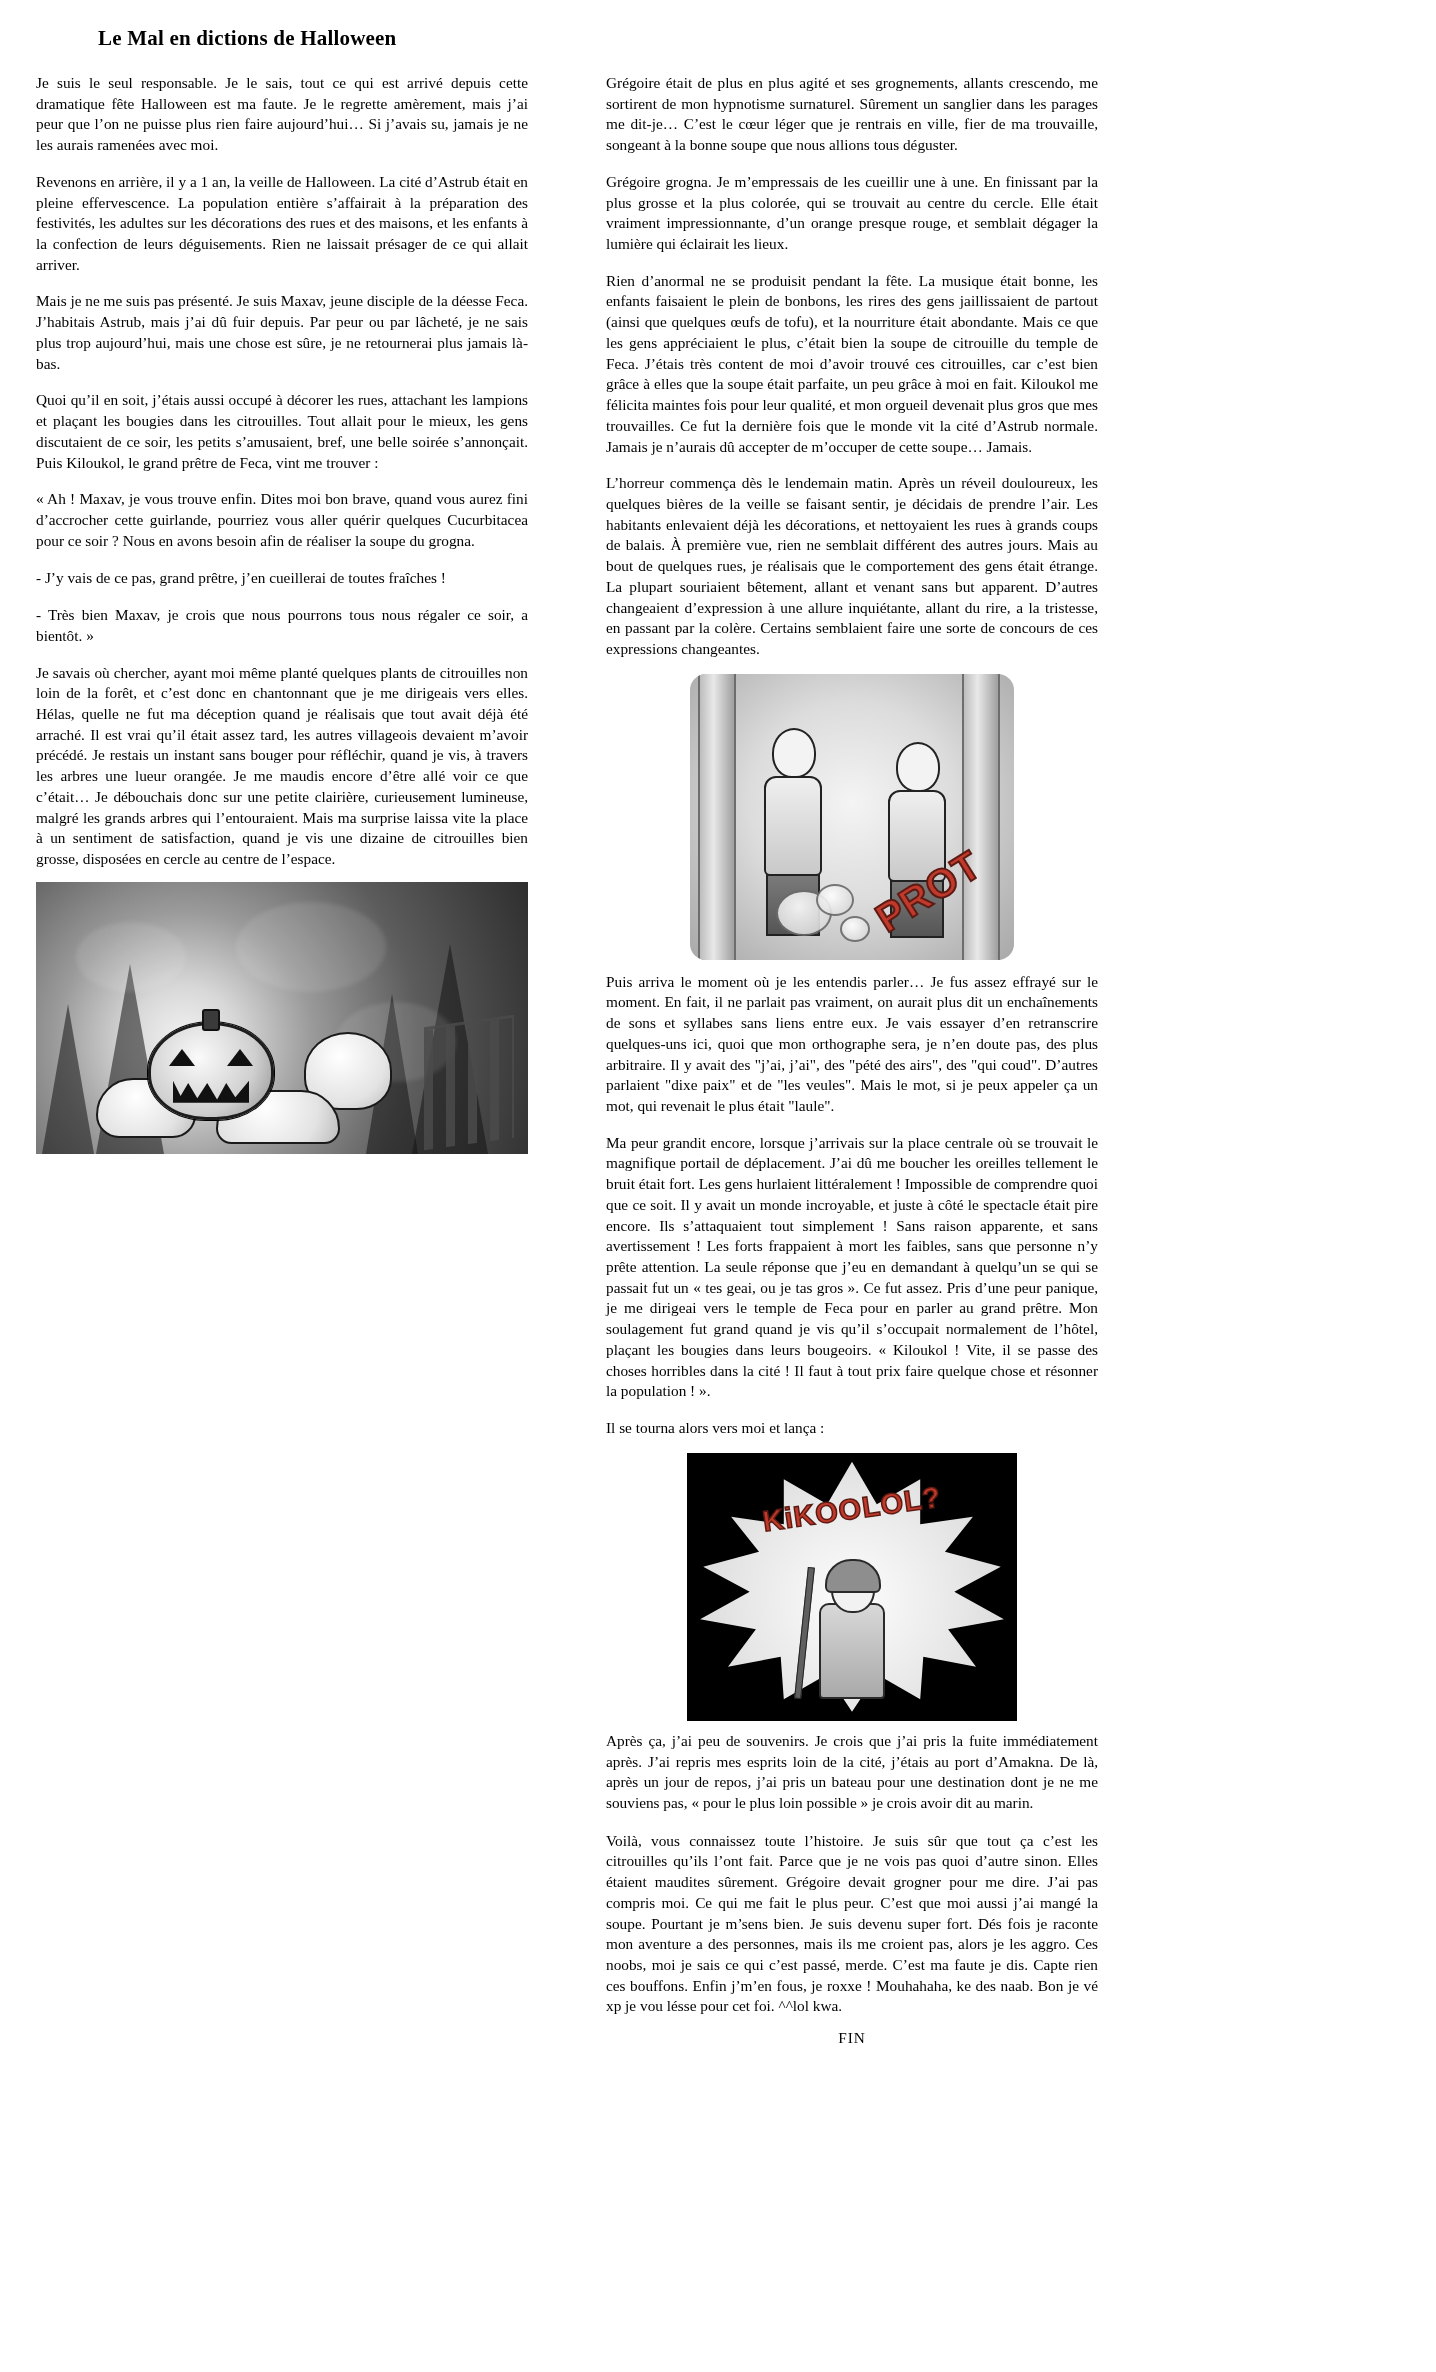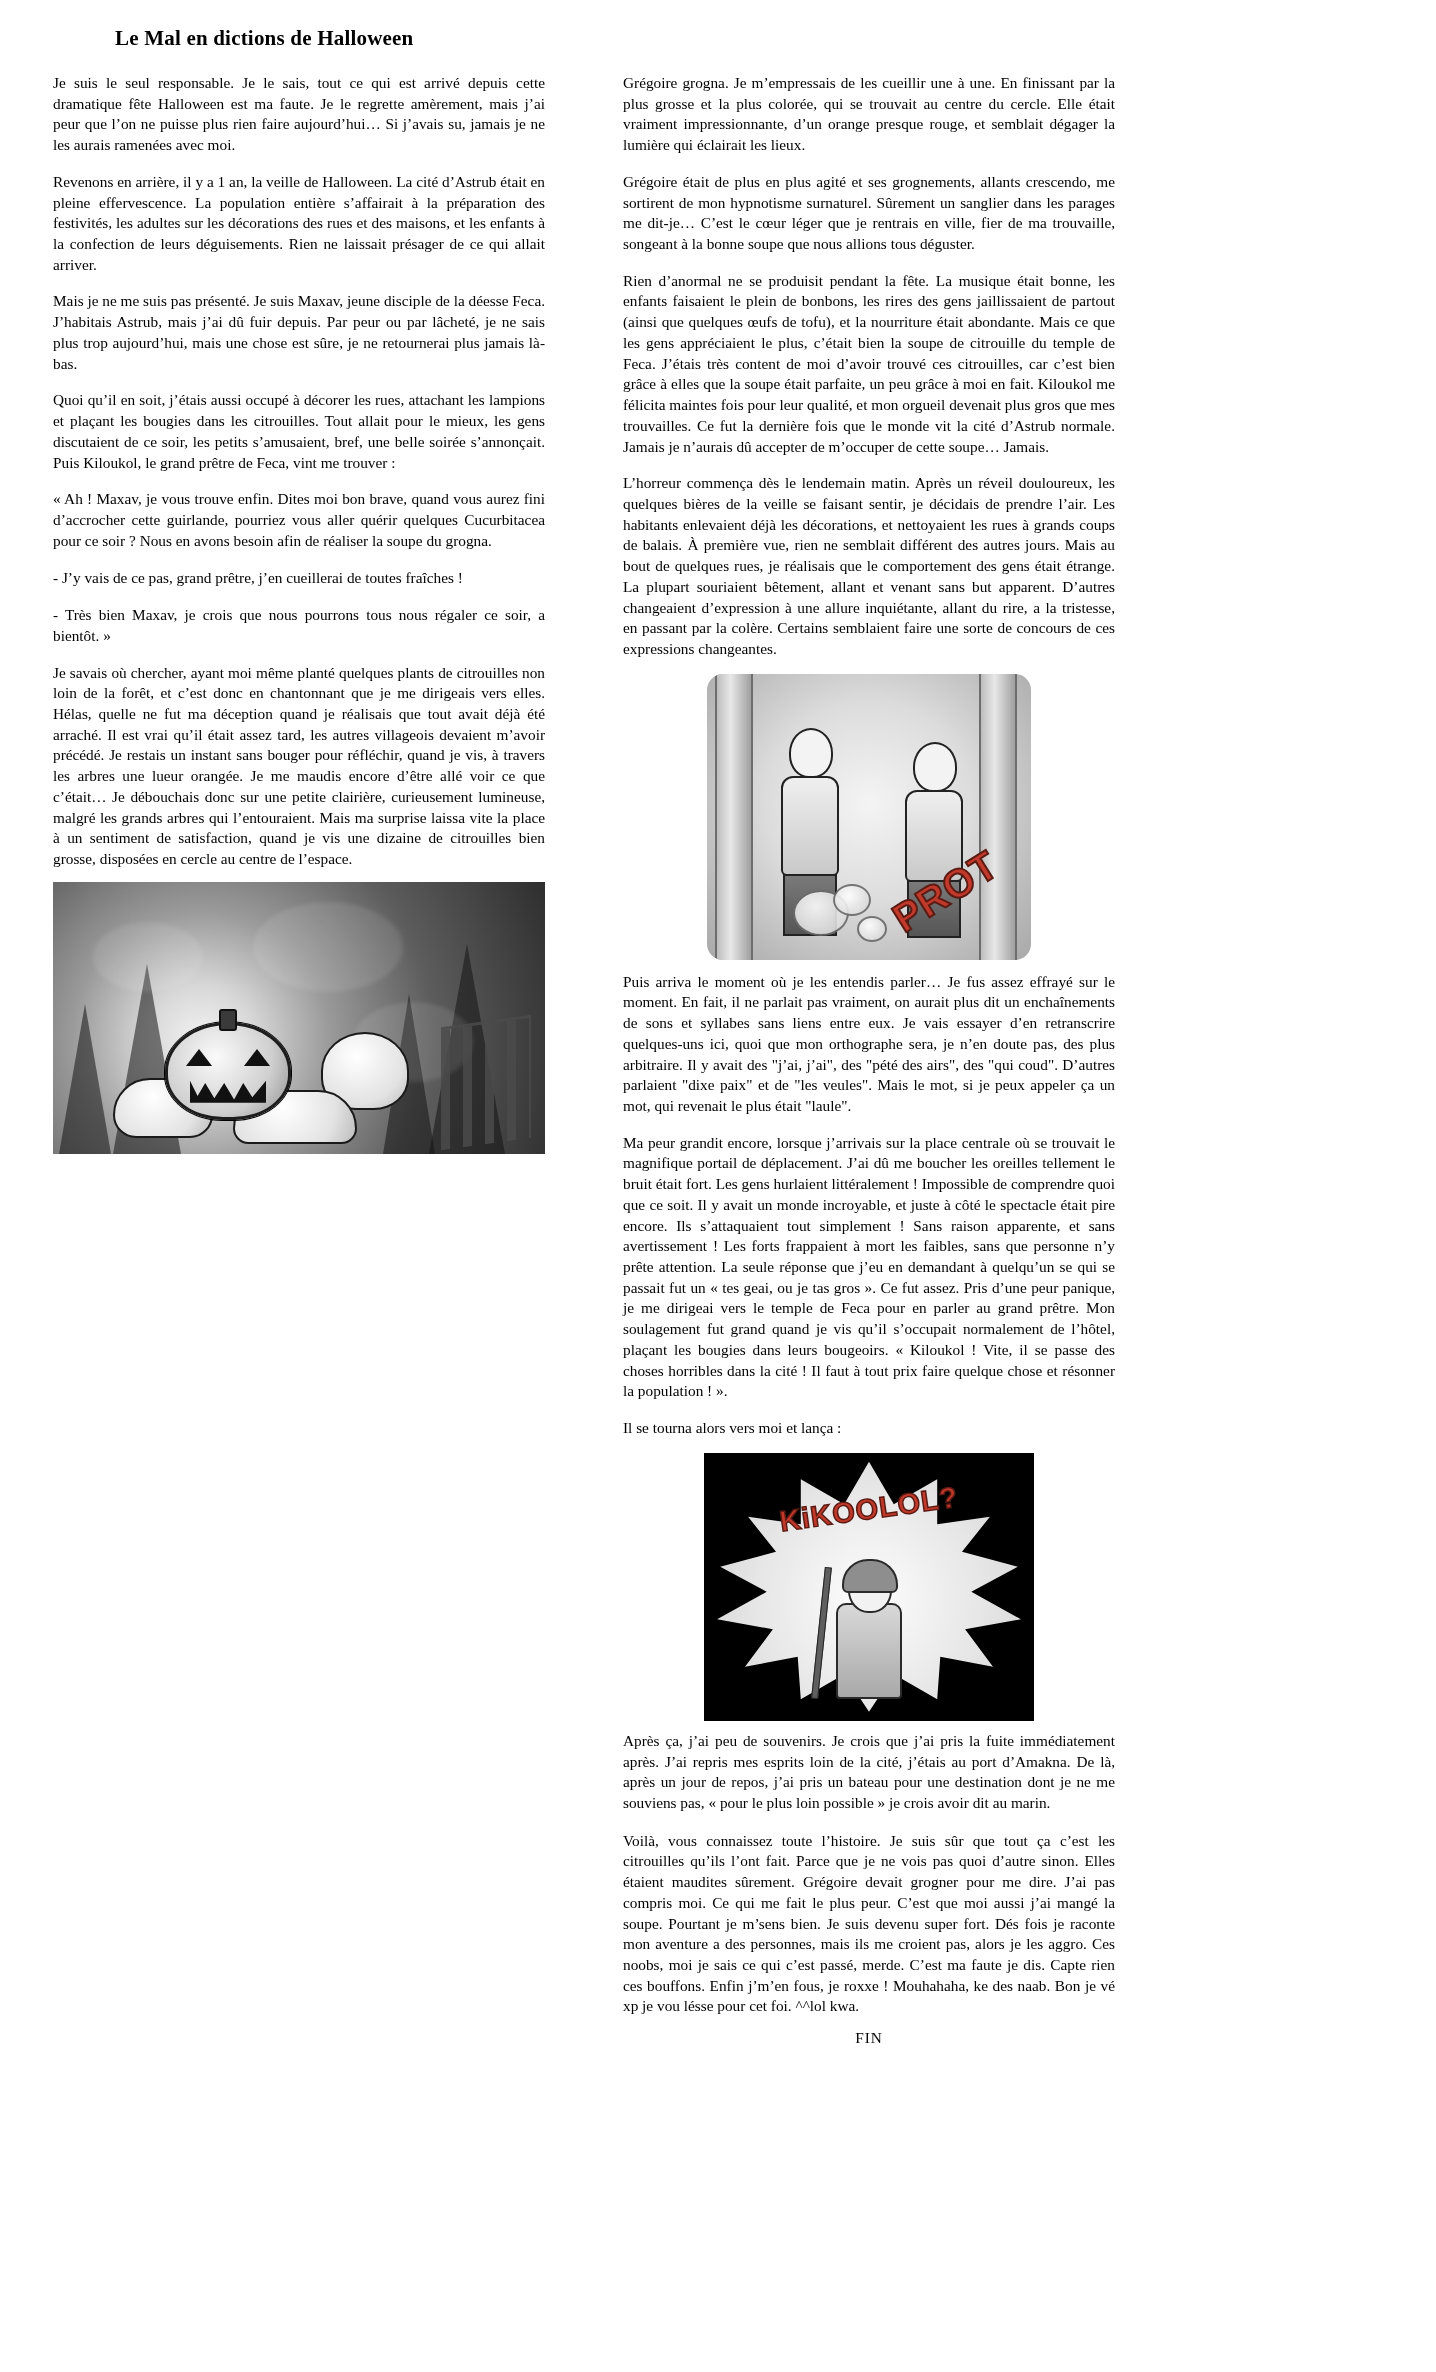--- a/index.html
+++ b/index.html
@@ -11,21 +11,21 @@
     width: 1436px;
     min-height: 2372px;
     font-family: "Liberation Serif", serif;
     color: #000;
   }
   .page {
     position: relative;
     width: 1436px;
     min-height: 2372px;
     box-sizing: border-box;
-    padding: 26px 36px 20px 53px;
+    padding: 26px 36px 20px 36px;
   }
   .doc-title {
     font-family: "Liberation Serif", serif;
     font-size: 21px;
     font-weight: bold;
     margin: 0 0 22px 62px;
     letter-spacing: 0.2px;
   }
   .columns {
     display: flex;
@@ -304,22 +304,22 @@
         <div class="pumpkin">
           <span class="eye l"></span>
           <span class="eye r"></span>
           <span class="mouth"></span>
         </div>
         <div class="fence"></div>
       </div>
     </div>
 
     <div class="col">
+      <p class="para">Grégoire était de plus en plus agité et ses grognements, allants crescendo, me sortirent de mon hypnotisme surnaturel. Sûrement un sanglier dans les parages me dit-je… C’est le cœur léger que je rentrais en ville, fier de ma trouvaille, songeant à la bonne soupe que nous allions tous déguster.</p>
       <p class="para">Grégoire grogna. Je m’empressais de les cueillir une à une. En finissant par la plus grosse et la plus colorée, qui se trouvait au centre du cercle. Elle était vraiment impressionnante, d’un orange presque rouge, et semblait dégager la lumière qui éclairait les lieux.</p>
-      <p class="para">Grégoire était de plus en plus agité et ses grognements, allants crescendo, me sortirent de mon hypnotisme surnaturel. Sûrement un sanglier dans les parages me dit-je… C’est le cœur léger que je rentrais en ville, fier de ma trouvaille, songeant à la bonne soupe que nous allions tous déguster.</p>
       <p class="para">Rien d’anormal ne se produisit pendant la fête. La musique était bonne, les enfants faisaient le plein de bonbons, les rires des gens jaillissaient de partout (ainsi que quelques œufs de tofu), et la nourriture était abondante. Mais ce que les gens appréciaient le plus, c’était bien la soupe de citrouille du temple de Feca. J’étais très content de moi d’avoir trouvé ces citrouilles, car c’est bien grâce à elles que la soupe était parfaite, un peu grâce à moi en fait. Kiloukol me félicita maintes fois pour leur qualité, et mon orgueil devenait plus gros que mes trouvailles. Ce fut la dernière fois que le monde vit la cité d’Astrub normale. Jamais je n’aurais dû accepter de m’occuper de cette soupe… Jamais.</p>
       <p class="para">L’horreur commença dès le lendemain matin. Après un réveil douloureux, les quelques bières de la veille se faisant sentir, je décidais de prendre l’air. Les habitants enlevaient déjà les décorations, et nettoyaient les rues à grands coups de balais. À première vue, rien ne semblait différent des autres jours. Mais au bout de quelques rues, je réalisais que le comportement des gens était étrange. La plupart souriaient bêtement, allant et venant sans but apparent. D’autres changeaient d’expression à une allure inquiétante, allant du rire, a la tristesse, en passant par la colère. Certains semblaient faire une sorte de concours de ces expressions changeantes.</p>
 
       <div class="art art2">
         <div class="pillar a"></div>
         <div class="pillar b"></div>
 
         <div style="position:absolute; left:58px; bottom:22px; width:90px; height:210px;">
           <div class="fig-head" style="left:24px; top:0;"></div>
           <div class="fig-body" style="left:16px; top:48px;"></div>

